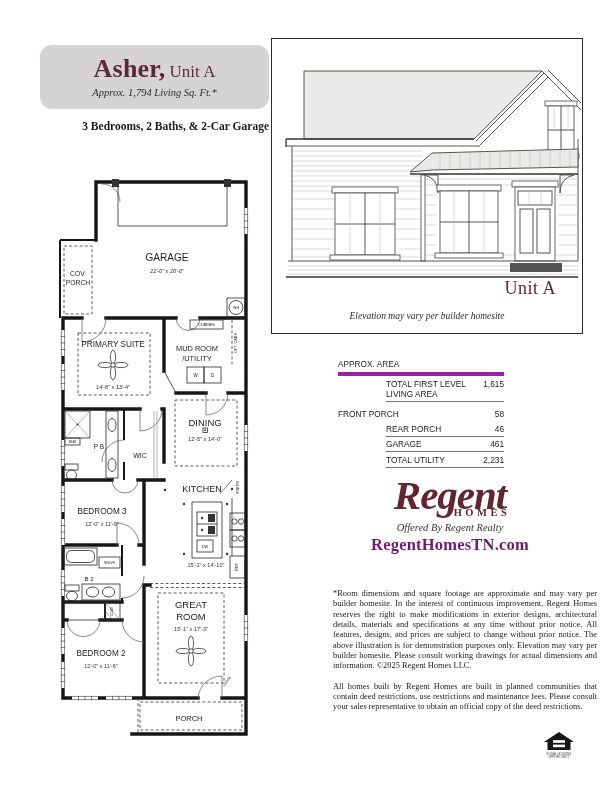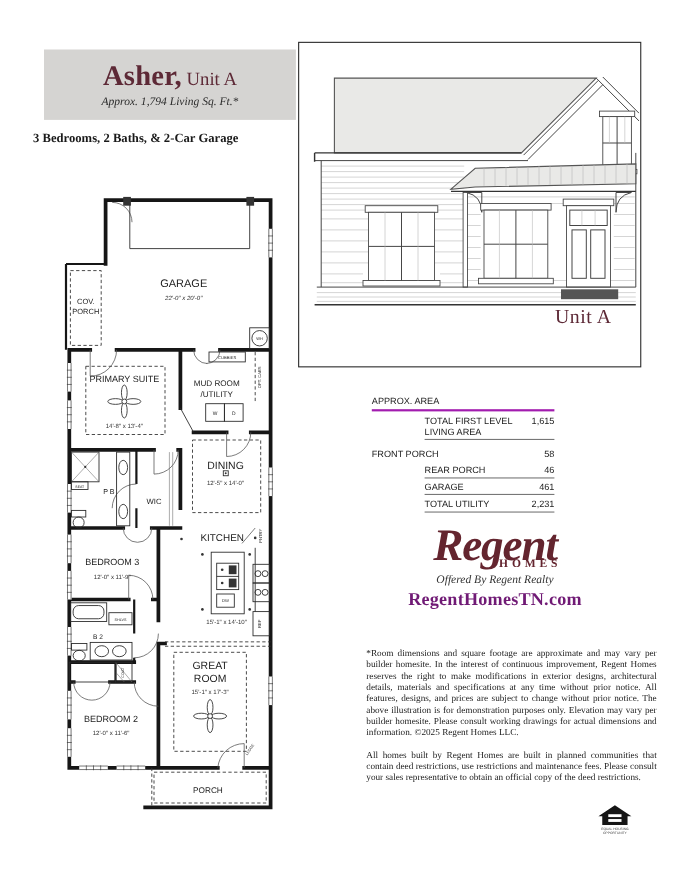--- a/index.html
+++ b/index.html
@@ -1,25 +1,25 @@
 <!DOCTYPE html>
 <html><head>
 <meta charset="utf-8">
 <style>
   html,body{margin:0;padding:0;background:#888;}
   .page{position:relative;width:612px;height:792px;background:#ffffff;margin:0 auto;overflow:hidden;
         font-family:"Liberation Serif",serif;}
   
   .header-box{position:absolute;left:40px;top:45px;width:229px;height:64px;background:#d5d4d2;
-              text-align:center;}
+              text-align:center;border-radius:12px;}
   .plan-title{margin-top:9px;color:#5d2936;}
   .plan-title .big{font-size:26px;font-weight:700;letter-spacing:.2px;}
   .plan-title .small{font-size:17px;font-weight:400;}
   .plan-sub{margin-top:3px;font-style:italic;font-size:10.5px;color:#2b2b2b;}
-  .features{position:absolute;left:30px;top:120px;width:229px;text-align:left;
+  .features{position:absolute;left:40px;top:120px;width:229px;text-align:right;
             font-weight:700;font-size:11.5px;color:#1a1a1a;}
   
   .elev-box{position:absolute;left:271px;top:38px;width:312px;height:296px;border:1.5px solid #2a2a2a;
             box-sizing:border-box;background:#fff;}
   .elev-box svg{position:absolute;left:0;top:0;}
   .unit-a{position:absolute;right:26px;bottom:34px;font-size:18px;color:#5d2936;letter-spacing:.5px;}
   .elev-caption{position:absolute;left:0;bottom:12px;width:100%;text-align:center;
                 font-style:italic;font-size:9.5px;color:#2b2b2b;}
   
   .floorplan{position:absolute;left:56px;top:168px;}
@@ -37,21 +37,21 @@
   .fan-part{fill:#fff;stroke:#333;stroke-width:.8;}
   
   .el-line{stroke:#444;stroke-width:.9;fill:none;}
   .el-heavy{stroke:#333;stroke-width:1.3;fill:none;}
   .el-sid{stroke:#b9b9b9;stroke-width:.55;}
   .el-roof{fill:#e9e9e7;stroke:#555;stroke-width:1;}
   .el-white{fill:#fff;stroke:#444;stroke-width:.8;}
   
   .area-table{position:absolute;left:338px;top:357px;width:166px;
               font-family:"Liberation Sans",sans-serif;font-size:8.3px;color:#222;}
-  .tbl-title{padding:2px 0 3px 0;border-bottom:2px solid #a21caf;}
+  .tbl-title{padding:2px 0 3px 0;border-bottom:4px solid #a21caf;}
   .tbl-row{display:flex;justify-content:space-between;padding:2.5px 0 2px 0;}
   .tbl-line{border-bottom:1px solid #777;margin-left:48px;}
   .tbl-gap{height:5px;}
   
   .branding{position:absolute;left:340px;top:474px;width:220px;text-align:center;}
   .logo-script{font-style:italic;font-weight:700;font-size:41px;line-height:42px;color:#64252f;
                letter-spacing:-1px;}
   .logo-word{font-size:10.5px;letter-spacing:3.5px;color:#64252f;margin-top:-9px;
              transform:translateX(32px);font-weight:600;}
   .tagline{font-style:italic;font-size:10.5px;color:#333;margin-top:4px;}
@@ -206,20 +206,21 @@
       <g>
         <line class="el-line" x1="16" y1="222" x2="306" y2="222"></line>
         <line class="el-sid" x1="16" y1="227" x2="306" y2="227"></line>
         <line class="el-sid" x1="16" y1="231" x2="306" y2="231"></line>
         <line class="el-sid" x1="16" y1="235" x2="306" y2="235"></line>
         <rect x="238" y="224" width="52" height="9" fill="#555"></rect>
         <line class="el-heavy" x1="14" y1="238" x2="306" y2="238"></line>
       </g>
     </svg>
     <div class="unit-a">Unit A</div>
+    <div class="elev-caption">Elevation may vary per builder homesite</div>
   </div>
 
   <svg class="floorplan" width="200" height="600" viewBox="0 0 200 600">
     <defs>
       <symbol id="winV" overflow="visible">
         <rect x="-2.2" y="0" width="4.4" height="26" fill="#fff"></rect>
         <line class="fp-win" x1="-1.6" y1="0" x2="-1.6" y2="26"></line>
         <line class="fp-win" x1="1.6" y1="0" x2="1.6" y2="26"></line>
         <line class="fp-win" x1="-2.2" y1="6.5" x2="2.2" y2="6.5"></line>
         <line class="fp-win" x1="-2.2" y1="13" x2="2.2" y2="13"></line>

